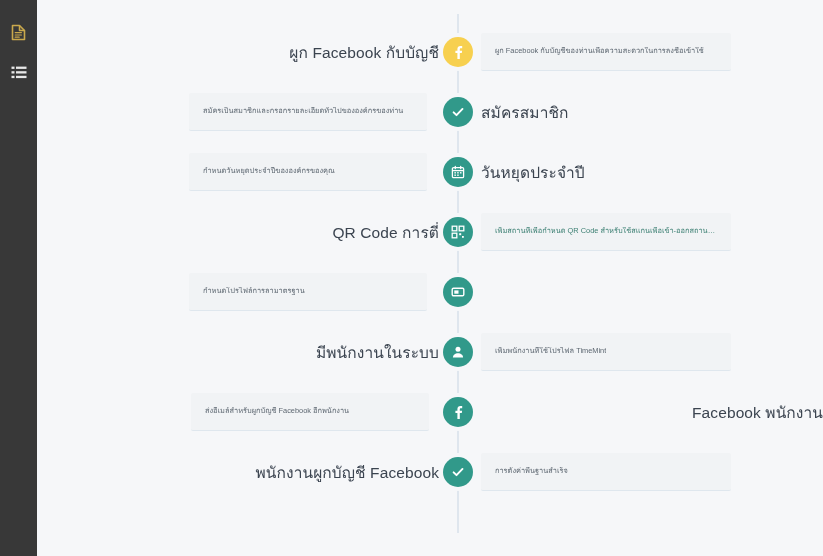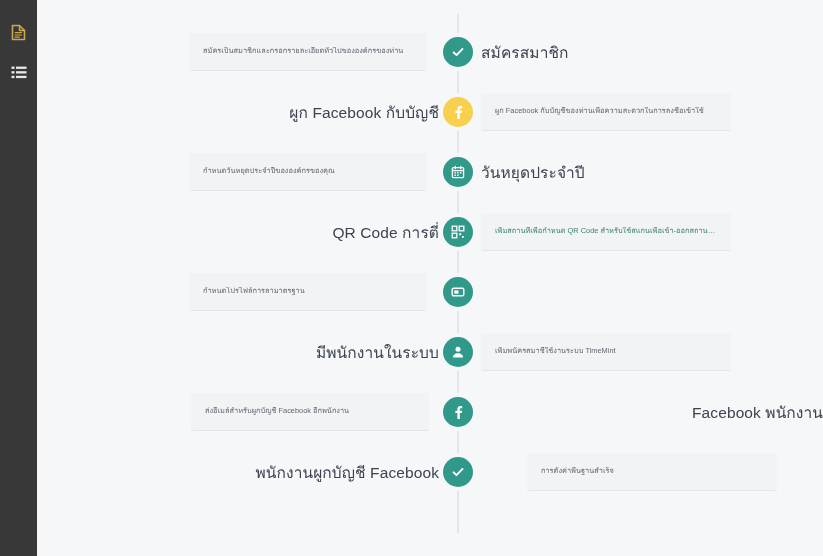--- a/index.html
+++ b/index.html
@@ -175,51 +175,51 @@
           <rect x="5" y="9.8" width="10.5" height="2.3" fill="#e8e8e8"></rect>
         </svg>
       </span>
     </div>
   </div>
 
   <div class="main">
     <div class="timeline-spine"></div>
     <div class="timeline" id="timeline">
         <div class="row">
+          <div class="col-left">
+            <div class="headline">ผูก Facebook กับบัญชี</div>
+          </div>
+          <div class="node" style="background: rgb(247, 208, 79);">
+            <span>
+              <svg width="14" height="14" viewBox="0 0 14 14">
+                <path d="M8.8 14V8.1h2l.3-2.3H8.8V4.3c0-.67.19-1.12 1.15-1.12H11.2V1.1C10.99 1.07 10.25 1 9.4 1 7.6 1 6.4 2.1 6.4 4.06V5.8H4.4v2.3h2V14h2.4z" fill="#ffffff"></path>
+              </svg>
+            </span>
+          </div>
+          <div class="col-right" style="padding-left: 24px;">
+            <div class="card" style="max-width: 250px;">
+              <div class="card-text">ผูก Facebook กับบัญชีของท่านเพื่อความสะดวกในการลงชื่อเข้าใช้</div>
+            </div>
+          </div>
+        </div>
+        <div class="row">
           <div class="col-left" style="justify-content: flex-start; padding-left: 152px; padding-right: 28px;">
             <div class="card">
               <div class="card-text">สมัครเป็นสมาชิกและกรอกรายละเอียดทั่วไปของ​องค์กรของท่าน</div>
             </div>
           </div>
           <div class="node" style="background: rgb(49, 153, 138);">
             <span>
               <svg width="14" height="14" viewBox="0 0 14 14" fill="none">
                 <path d="M2.6 7.3l2.9 2.9 6-6.3" stroke="#ffffff" stroke-width="1.9" stroke-linecap="round" stroke-linejoin="round"></path>
               </svg>
             </span>
           </div>
           <div class="col-right" style="padding-left: 24px;">
             <div class="headline">สมัครสมาชิก</div>
-          </div>
-        </div>
-        <div class="row">
-          <div class="col-left">
-            <div class="headline">ผูก Facebook กับบัญชี</div>
-          </div>
-          <div class="node" style="background: rgb(247, 208, 79);">
-            <span>
-              <svg width="14" height="14" viewBox="0 0 14 14">
-                <path d="M8.8 14V8.1h2l.3-2.3H8.8V4.3c0-.67.19-1.12 1.15-1.12H11.2V1.1C10.99 1.07 10.25 1 9.4 1 7.6 1 6.4 2.1 6.4 4.06V5.8H4.4v2.3h2V14h2.4z" fill="#ffffff"></path>
-              </svg>
-            </span>
-          </div>
-          <div class="col-right" style="padding-left: 24px;">
-            <div class="card" style="max-width: 250px;">
-              <div class="card-text">ผูก Facebook กับบัญชีของท่านเพื่อความสะดวกในการลงชื่อเข้าใช้</div>
-            </div>
           </div>
         </div>
         <div class="row">
           <div class="col-left" style="justify-content: flex-start; padding-left: 152px; padding-right: 28px;">
             <div class="card">
               <div class="card-text">กำหนดวันหยุดประจำปีขององค์กรของคุณ</div>
             </div>
           </div>
           <div class="node" style="background: rgb(49, 153, 138);">
             <span>
@@ -282,21 +282,21 @@
           <div class="node" style="background: rgb(49, 153, 138);">
             <span>
               <svg width="14" height="14" viewBox="0 0 14 14">
                 <circle cx="7" cy="4.3" r="2.5" fill="#ffffff"></circle>
                 <path d="M1.9 12.6c0-2.8 2.3-4.4 5.1-4.4s5.1 1.6 5.1 4.4z" fill="#ffffff"></path>
               </svg>
             </span>
           </div>
           <div class="col-right" style="padding-left: 24px;">
             <div class="card" style="max-width: 250px;">
-              <div class="card-text">เพิ่มพนัครสมาชี่ใช้งานระบบ TimeMint</div>
+              <div class="card-text">เพิ่มพนักงานที่ใช้โปรไฟล TimeMint</div>
             </div>
           </div>
         </div>
         <div class="row">
           <div class="col-left" style="justify-content: flex-end; padding-left: 116px; padding-right: 28px;">
             <div class="card">
               <div class="card-text">ส่งอีเมล์สำหรับผูกบัญชี Facebook อีกพนักงาน</div>
             </div>
           </div>
           <div class="node" style="background: rgb(49, 153, 138);">
@@ -314,21 +314,21 @@
           <div class="col-left">
             <div class="headline">พนักงานผูกบัญชี Facebook</div>
           </div>
           <div class="node" style="background: rgb(49, 153, 138);">
             <span>
               <svg width="14" height="14" viewBox="0 0 14 14" fill="none">
                 <path d="M2.6 7.3l2.9 2.9 6-6.3" stroke="#ffffff" stroke-width="1.9" stroke-linecap="round" stroke-linejoin="round"></path>
               </svg>
             </span>
           </div>
-          <div class="col-right" style="padding-left: 24px; justify-content: center;">
+          <div class="col-right" style="padding-left: 24px;">
             <div class="card" style="max-width: 250px;">
               <div class="card-text">การตั้งค่าพื้นฐานสำเร็จ</div>
             </div>
           </div>
         </div>
       </div>
   </div>
 
 </div>
 

